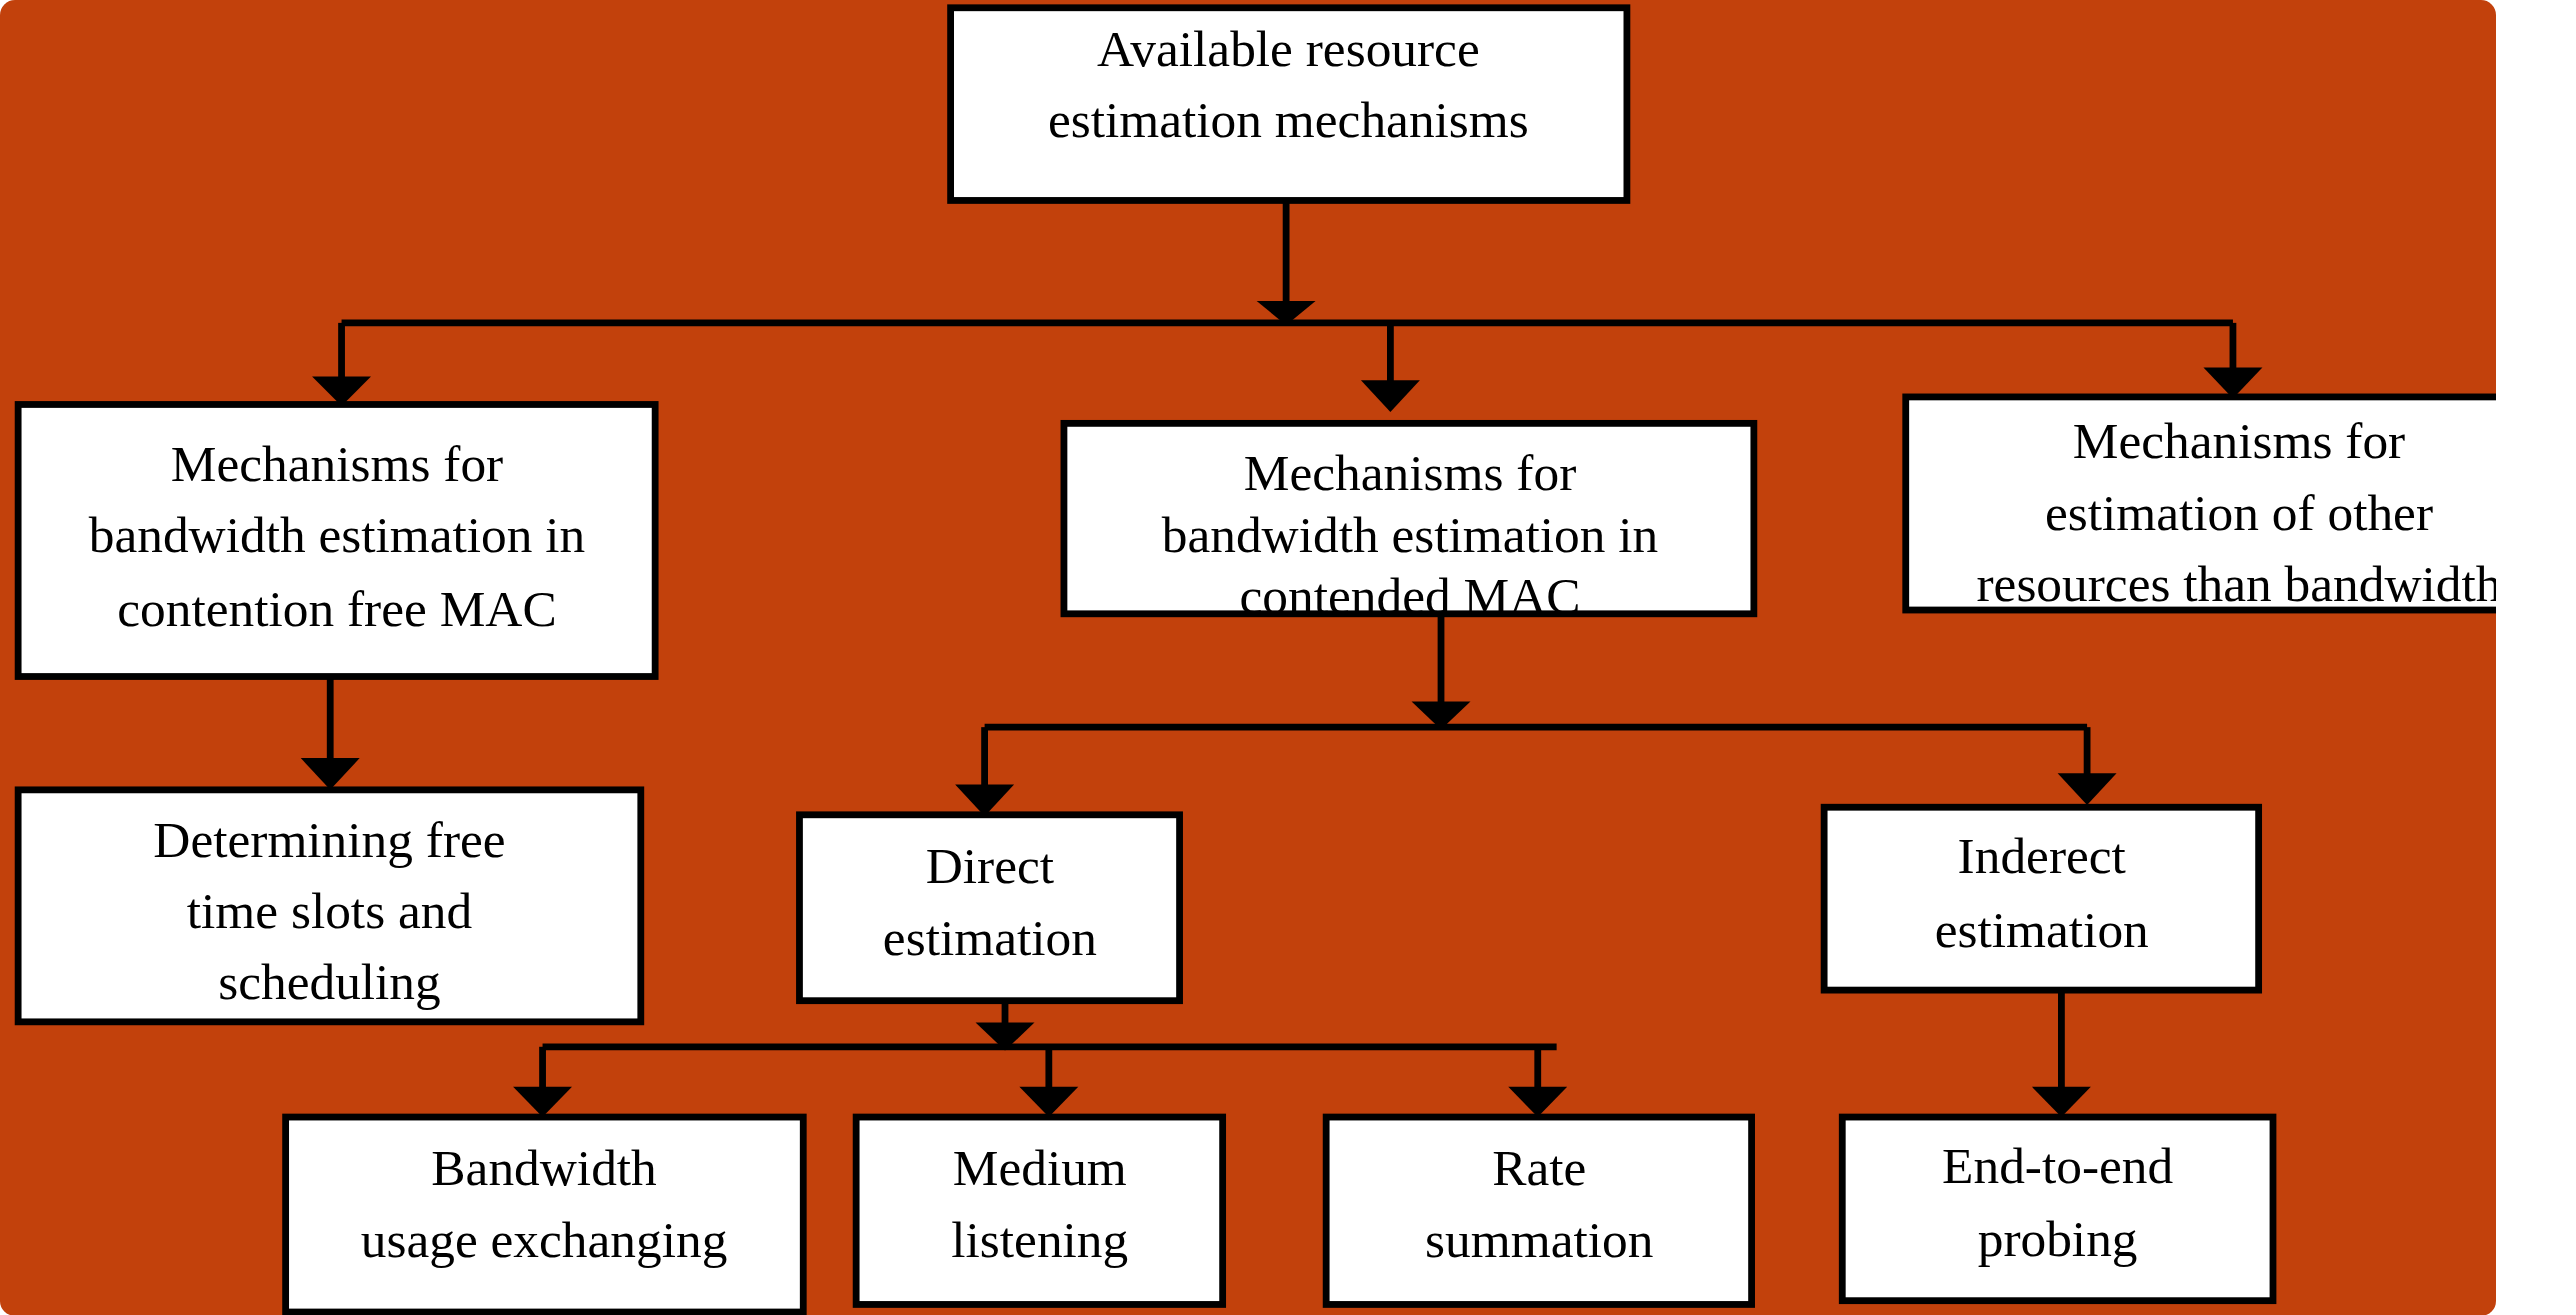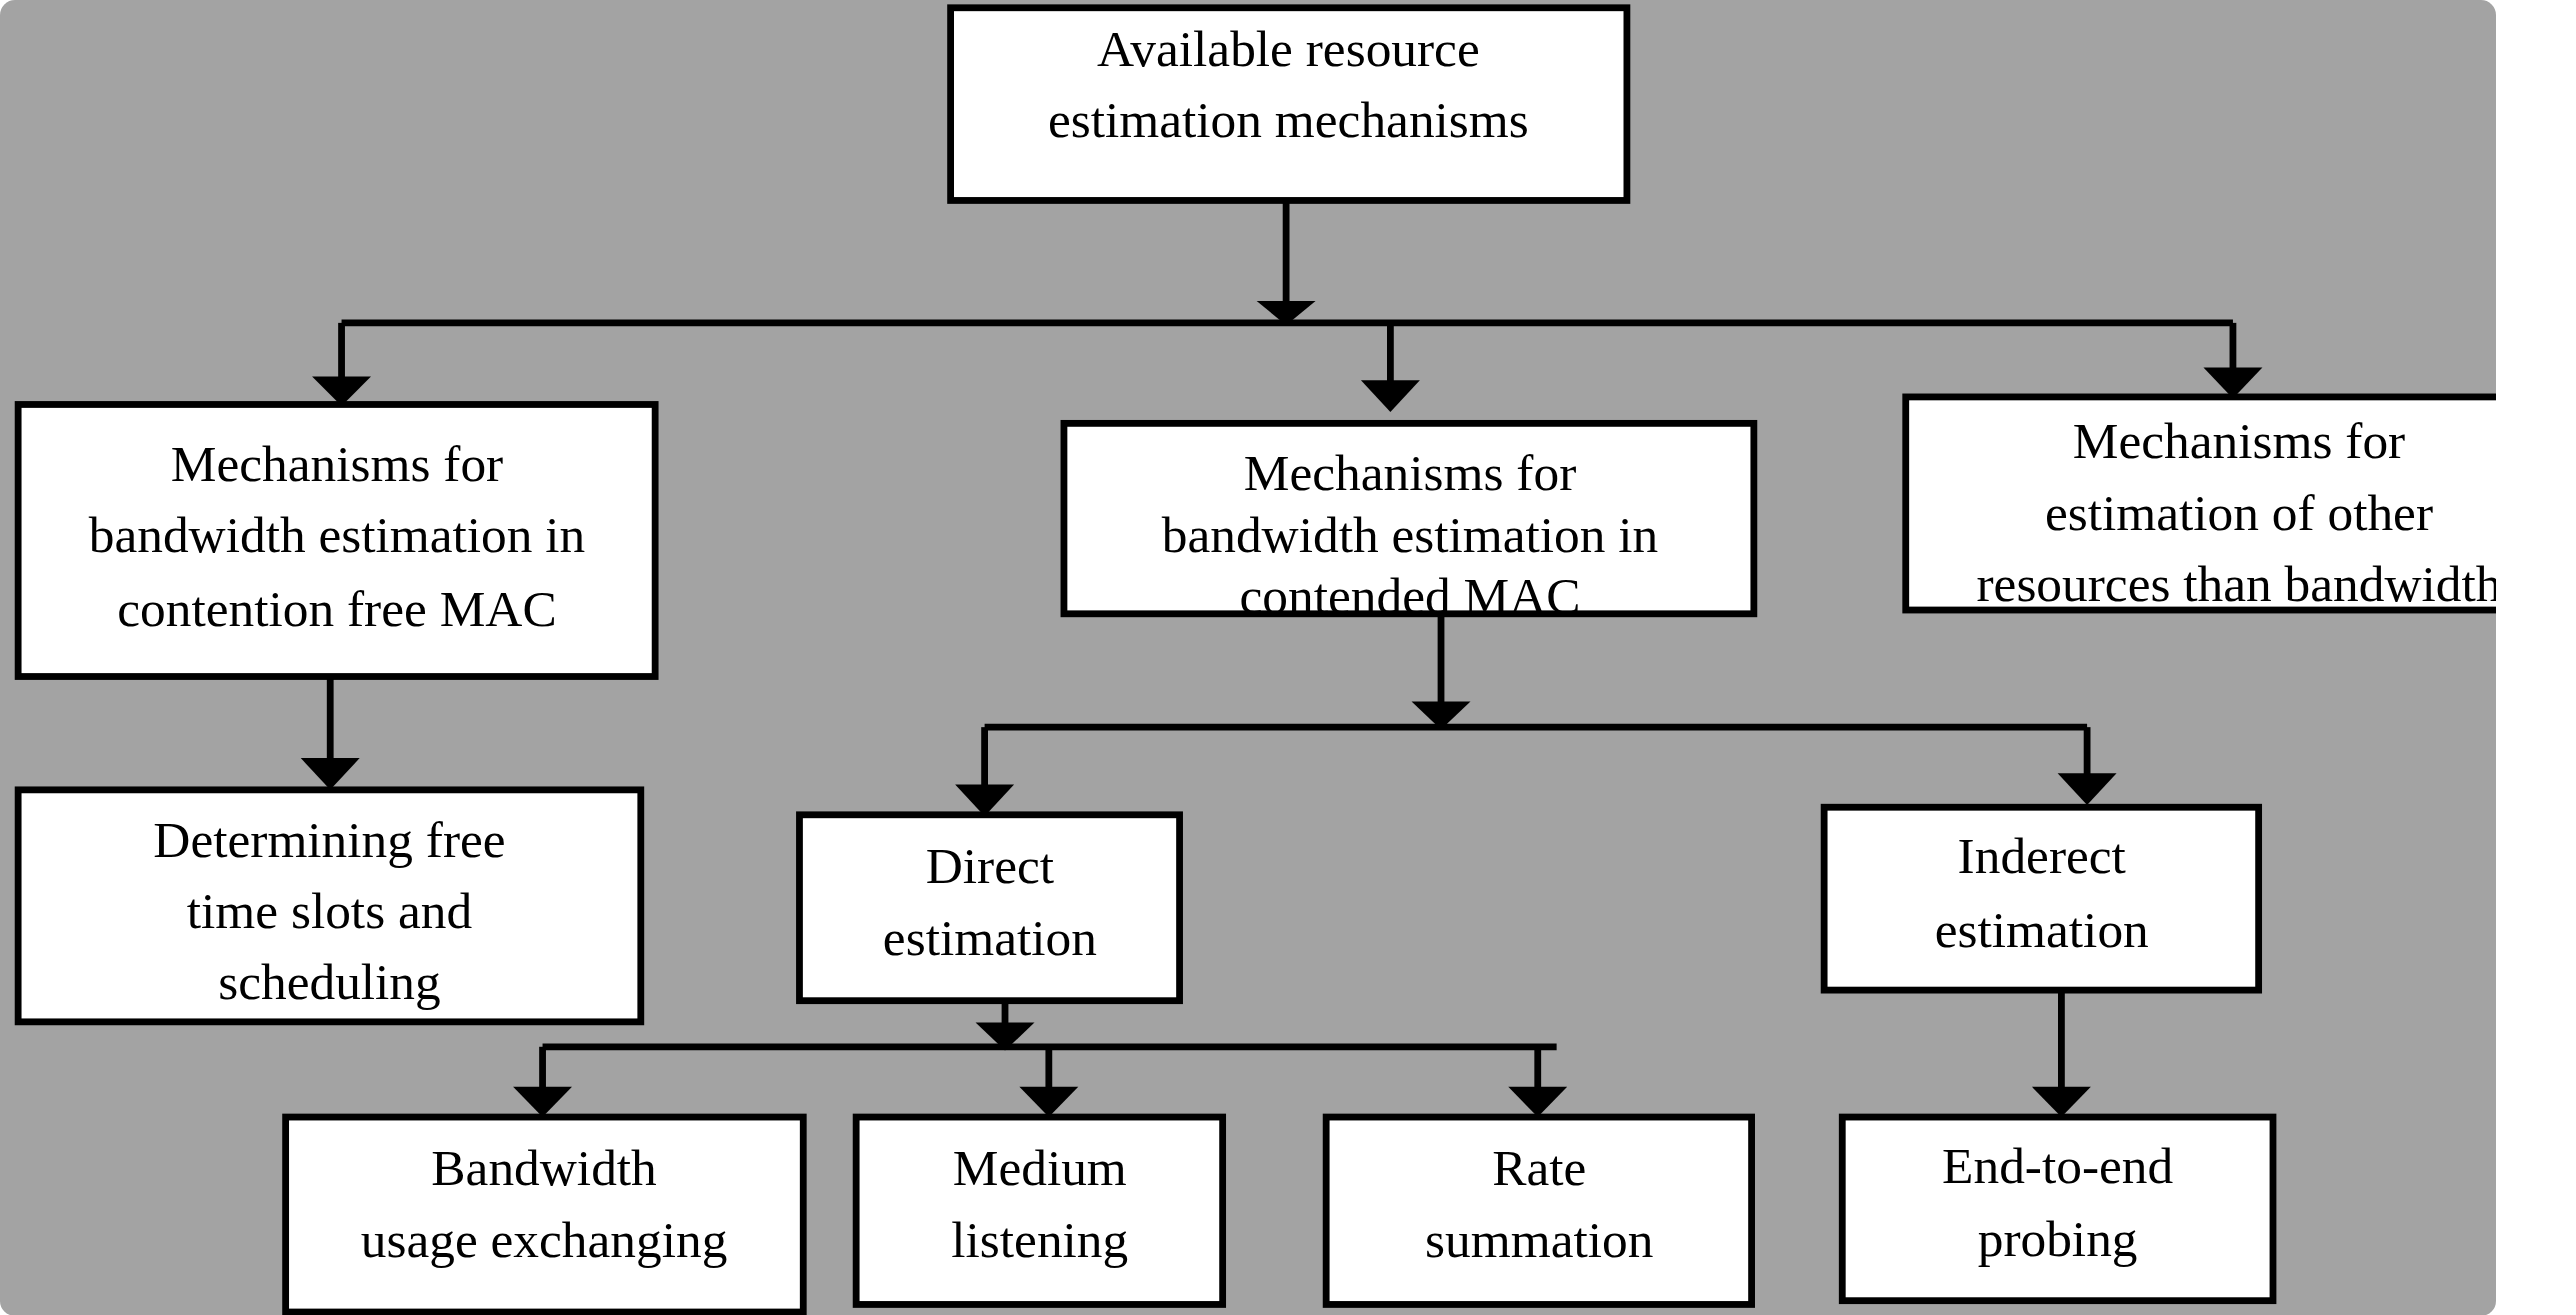--- a/index.html
+++ b/index.html
@@ -5,21 +5,21 @@
 <style>
   html, body {
     margin: 0;
     padding: 0;
     background: #ffffff;
   }
   #diagram-root {
     position: relative;
     width: 2496px;
     height: 1316px;
-    background: #a3a3a3;
+    background: #c2410c;
     font-family: "Liberation Serif", "DejaVu Serif", serif;
     overflow: hidden;
     border-radius: 15px;
   }
   svg#flow {
     display: block;
     width: 2576px;
     height: 1316px;
   }
   .node-box {

